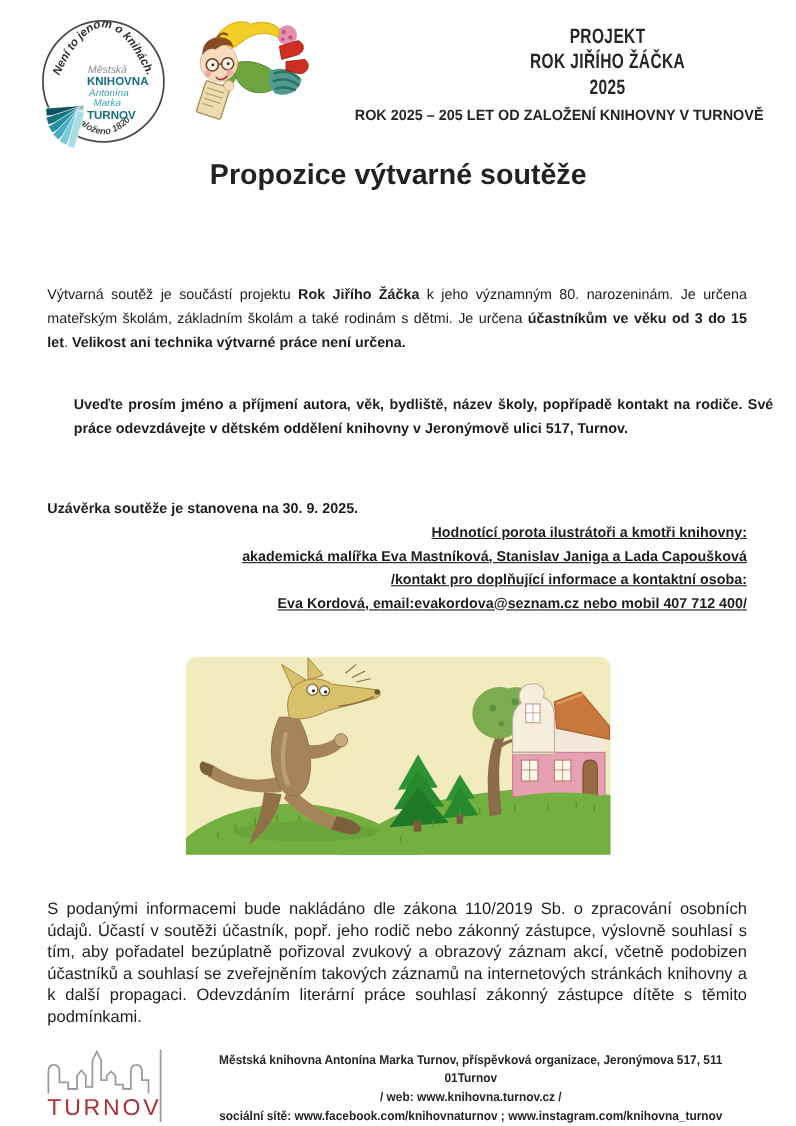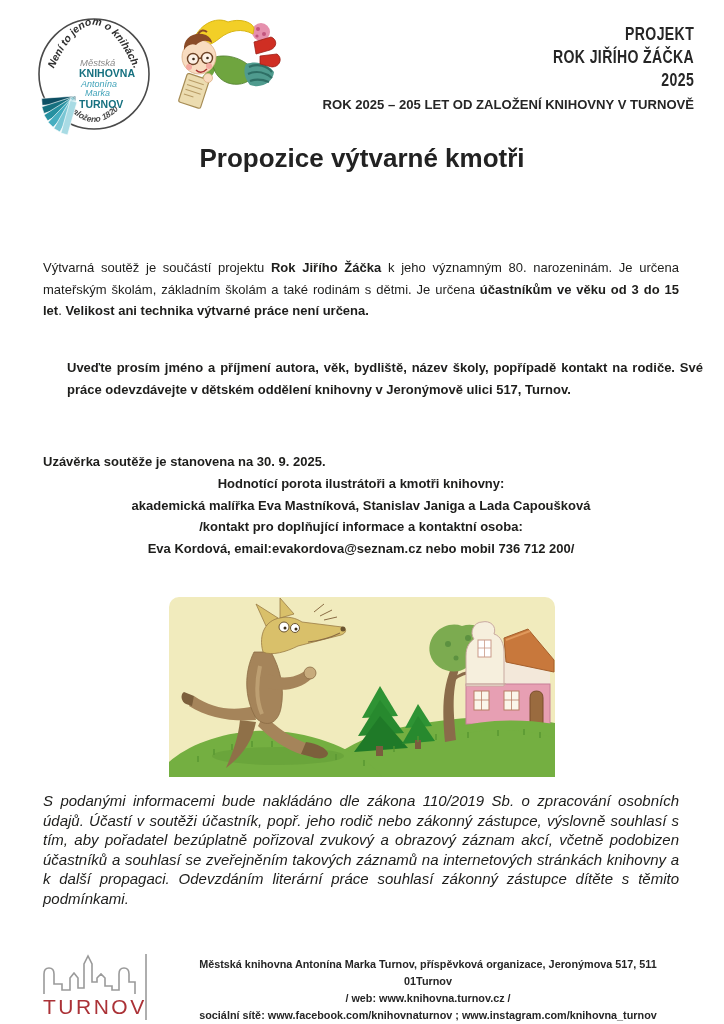--- a/index.html
+++ b/index.html
@@ -2,42 +2,42 @@
 <html><head>
 <meta charset="utf-8">
 <style>
   html,body{margin:0;padding:0;background:#fff;}
   .page{position:relative;width:724px;height:1024px;background:#ffffff;overflow:hidden;
         font-family:"Liberation Sans",sans-serif;color:#1d1d1b;}
 
   
   .lib-logo{position:absolute;left:30px;top:10px;width:128px;height:128px;}
   .elf{position:absolute;left:154px;top:12px;width:132px;height:112px;}
-  .project{position:absolute;top:22px;right:30px;text-align:right;}
+  .project{position:absolute;top:22px;right:30px;text-align:center;}
   .project-lines{font-weight:bold;font-size:19px;line-height:23px;letter-spacing:.5px;
                  transform:scaleX(.74);transform-origin:100% 0;color:#262626;}
   .project-sub{font-weight:bold;font-size:13.5px;margin-top:6px;color:#262626;
                transform:scaleX(.97);transform-origin:100% 0;white-space:nowrap;}
 
   
   .title{position:absolute;top:141px;left:0;width:724px;text-align:center;margin:0;
          font-size:26px;font-weight:bold;line-height:34px;color:#222;}
 
   
   .body-text{position:absolute;left:43px;width:636px;margin:0;font-size:13px;
              line-height:21.5px;text-align:justify;}
   .bold{font-weight:bold;}
   #intro{top:257px;}
   #submission{top:357px;margin-left:24px;}
   #deadline{top:451px;text-align:left;}
-  #jury{top:473px;text-align:center;}
+  #jury{top:473px;text-align:right;text-decoration:underline;}
 
   .illustration{position:absolute;left:168px;top:596px;width:388px;height:182px;}
 
-  .privacy{position:absolute;left:43px;width:636px;top:791px;margin:0;font-style:italic;
+  .privacy{position:absolute;left:43px;width:636px;top:817px;margin:0;
            font-size:15px;line-height:19.5px;text-align:justify;}
 
   
   .footer{position:absolute;left:40px;top:948px;width:656px;display:flex;align-items:flex-start;}
   .footer-logo{width:120px;height:74px;flex:0 0 auto;}
   .footer-text{flex:1;text-align:center;font-weight:bold;font-size:11.5px;line-height:17px;
                margin-top:8px;transform:scaleX(.94);transform-origin:50% 0;color:#262626;}
 </style>
 </head>
 <body>
@@ -104,34 +104,34 @@
   <div class="project">
     <div class="project-lines">
       <div>PROJEKT</div>
       <div>ROK JIŘÍHO ŽÁČKA</div>
       <div>2025</div>
     </div>
     <div class="project-sub">ROK 2025 – 205 LET OD ZALOŽENÍ KNIHOVNY V TURNOVĚ</div>
   </div>
 
   <h1 class="title">
-    <div>Propozice výtvarné kmotři</div>
+    <div>Propozice výtvarné soutěže</div>
   </h1>
 
   <p class="body-text" id="intro"><span>Výtvarná soutěž je součástí projektu </span><b>Rok Jiřího Žáčka</b><span> k jeho významným 80. narozeninám. Je určena mateřským školám, základním školám a také rodinám s dětmi. Je určena </span><b>účastníkům ve věku od 3 do 15 let</b><span>. </span><b>Velikost ani technika výtvarné práce není určena.</b></p>
 
   <p class="body-text bold" id="submission">Uveďte prosím jméno a příjmení autora, věk, bydliště, název školy, popřípadě kontakt na rodiče. Své práce odevzdávejte v dětském oddělení knihovny v Jeronýmově ulici 517, Turnov.</p>
 
   <p class="body-text bold" id="deadline">Uzávěrka soutěže je stanovena na 30. 9. 2025.</p>
 
   <div class="body-text bold" id="jury">
     <div>Hodnotící porota ilustrátoři a kmotři knihovny:</div>
     <div>akademická malířka Eva Mastníková, Stanislav Janiga a Lada Capoušková</div>
     <div>/kontakt pro doplňující informace a kontaktní osoba:</div>
-    <div>Eva Kordová, email:evakordova@seznam.cz nebo mobil 736 712 200/</div>
+    <div>Eva Kordová, email:evakordova@seznam.cz nebo mobil 407 712 400/</div>
   </div>
 
   <svg class="illustration" viewBox="0 0 388 182">
     <rect x="1" y="1" width="386" height="180" rx="10" fill="#f1ebbd"></rect>
 
     <path d="M140,181 C170,152 205,136 245,129 C285,122 330,116 387,127 L387,181 Z" fill="#74af41"></path>
 
     <g>
       <polygon points="212,90 194,122 230,120" fill="#2e9334"></polygon>
       <polygon points="212,104 190,140 236,137" fill="#27892e"></polygon>

